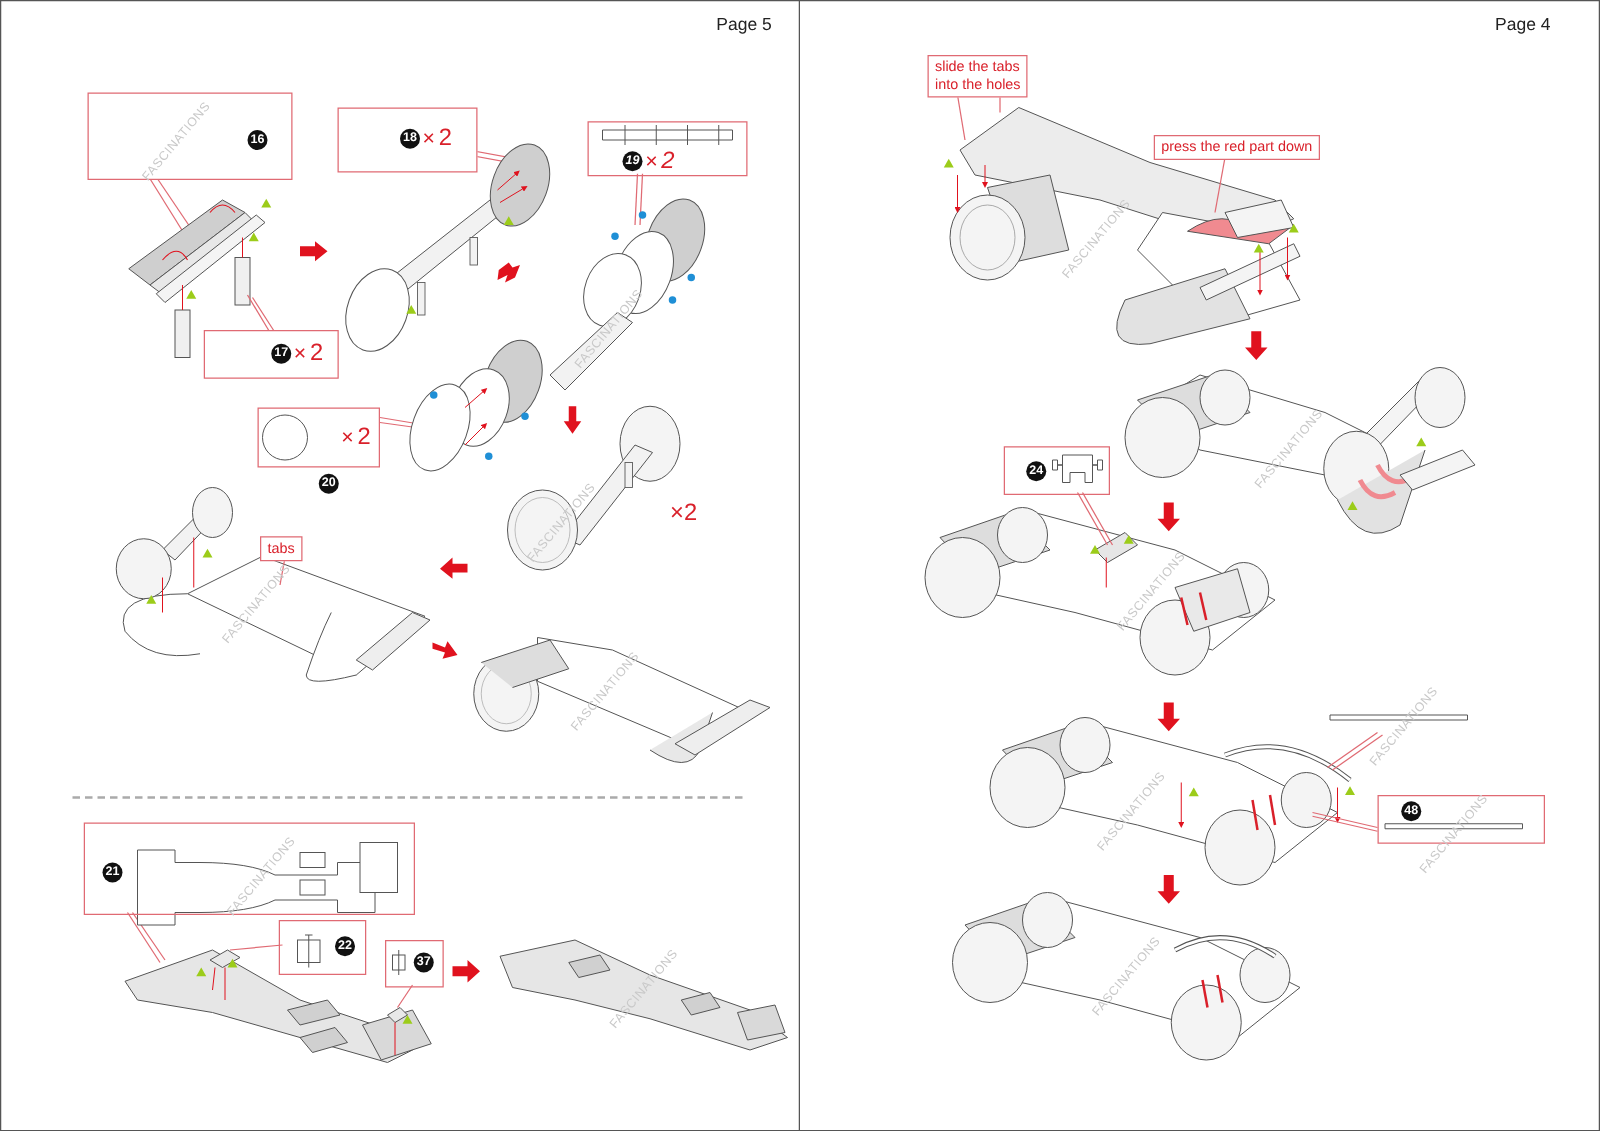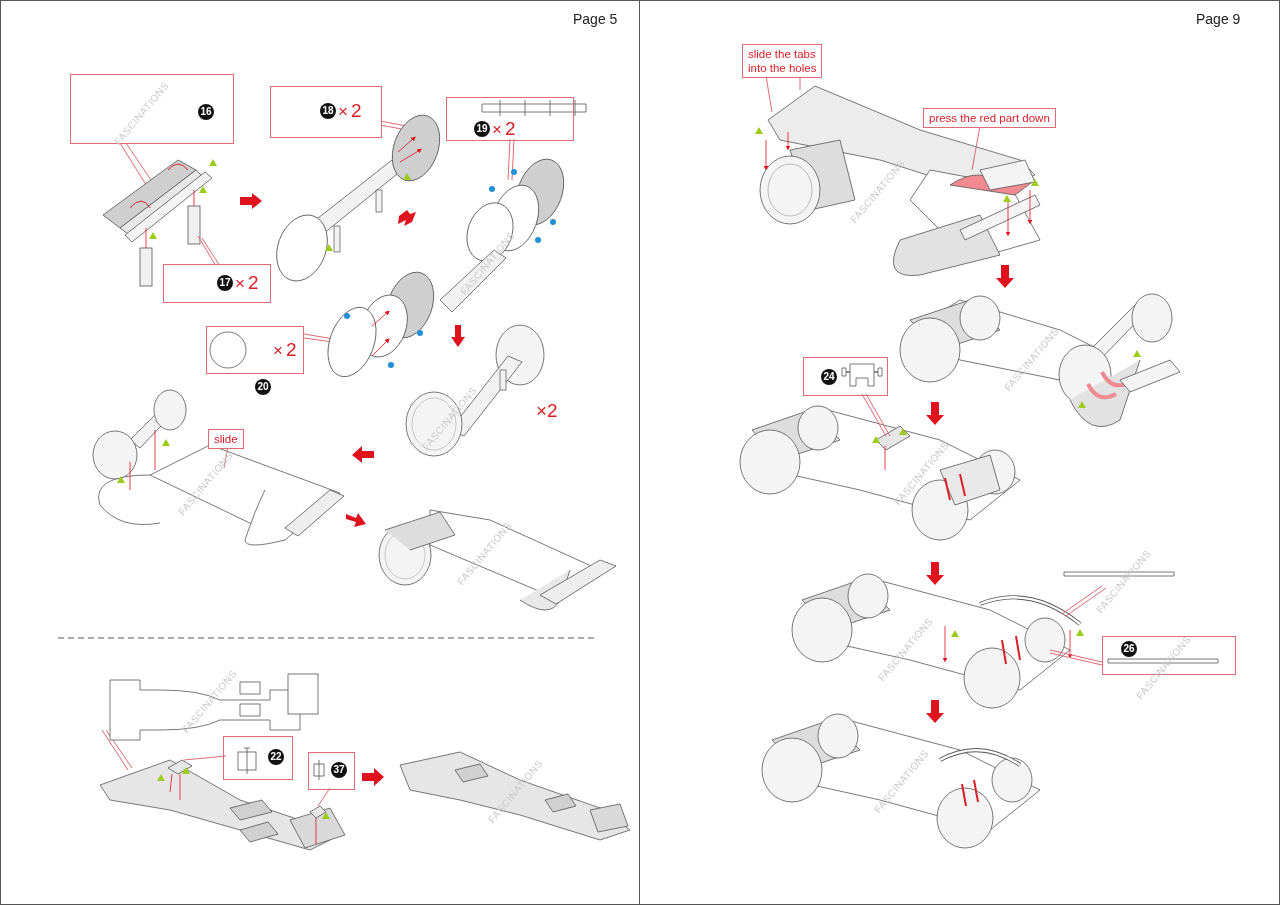--- a/index.html
+++ b/index.html
@@ -222,53 +222,56 @@
     <div class="badge" style="left:127px;top:29px;">16</div>
   </div>
   <div class="callout" style="left:163px;top:264px;width:106px;height:37px;">
     <div class="badge" style="left:53px;top:10px;">17</div>
     <div class="qty" style="left:71px;top:8px;"><span class="x">×</span><span>2</span></div>
   </div>
   <div class="callout" style="left:270px;top:86px;width:110px;height:50px;">
     <div class="badge" style="left:49px;top:16px;text-align:center;">18</div>
     <div class="qty" style="left:67px;top:14px;"><span class="x">×</span><span>2</span></div>
   </div>
-  <div class="callout" style="left:446px;top:97px;width:126px;height:42px;background:transparent;">
+  <div class="callout" style="left:470px;top:97px;width:126px;height:42px;background:transparent;font-style:italic;">
     <div class="badge" style="left:27px;top:23px;">19</div>
     <div class="qty" style="left:45px;top:21px;"><span class="x">×</span><span>2</span></div>
   </div>
   <div class="callout" style="left:206px;top:326px;width:96px;height:46px;background:transparent;">
     <div class="badge" style="left:48px;top:15px;margin-top:37px;">20</div>
     <div class="qty" style="left:66px;top:13px;"><span class="x">×</span><span>2</span></div>
   </div>
   <div class="qty-free" style="left:536px;top:400px;"><span>×</span><span>2</span></div>
-  <div class="callout-text" style="left:208px;top:429px;">slide</div>
+  <div class="callout-text" style="left:208px;top:429px;">tabs</div>
 
   <div class="dash-sep"></div>
 
+  <div class="callout" style="left:67px;top:658px;width:263px;height:72px;background:transparent;">
+    <div class="badge" style="left:14px;top:31px;">21</div>
+  </div>
   <div class="callout" style="left:223px;top:736px;width:68px;height:42px;background:transparent;text-align:center;">
     <div class="badge" style="left:44px;top:12px;">22</div>
   </div>
   <div class="callout" style="left:308px;top:752px;width:45px;height:36px;background:transparent;">
     <div class="badge" style="left:22px;top:9px;">37</div>
   </div>
 
   <div class="wm" style="left:112px;top:140px;">FASCINATIONS</div>
   <div class="wm" style="left:458px;top:290px;">FASCINATIONS</div>
   <div class="wm" style="left:420px;top:445px;">FASCINATIONS</div>
   <div class="wm" style="left:176px;top:510px;">FASCINATIONS</div>
   <div class="wm" style="left:455px;top:580px;">FASCINATIONS</div>
   <div class="wm" style="left:180px;top:728px;">FASCINATIONS</div>
   <div class="wm" style="left:486px;top:818px;">FASCINATIONS</div>
 </section>
 
 <div class="divider"></div>
 
 <section id="page-right" class="page">
-  <div class="page-num">Page 9</div>
+  <div class="page-num">Page 4</div>
 
   <svg class="art" width="640" height="905">
     <defs>
       <marker id="ah2" markerWidth="6" markerHeight="6" refX="3" refY="3" orient="auto">
           <path d="M0,0 L6,3 L0,6 z" fill="#e0121e"></path>
         </marker>
     </defs>
 
     <g stroke="#555" stroke-width="0.8">
       <polygon points="128,120 175,86 280,130 380,160 395,175 350,195 240,160 140,140" fill="#ececec"></polygon>
@@ -375,21 +378,21 @@
   </svg>
 
   <div class="callout-text" style="left:102px;top:44px;white-space:pre-line;">slide the tabs
 into the holes</div>
   <div class="callout-text" style="left:283px;top:108px;text-align:right;">press the red part down</div>
 
   <div class="callout" style="left:163px;top:357px;width:83px;height:37px;background:transparent;text-align:center;">
     <div class="badge" style="left:17px;top:11px;">24</div>
   </div>
   <div class="callout" style="left:462px;top:636px;width:132px;height:37px;background:transparent;">
-    <div class="badge" style="left:18px;top:4px;">26</div>
+    <div class="badge" style="left:18px;top:4px;">48</div>
   </div>
 
   <div class="wm" style="left:208px;top:218px;">FASCINATIONS</div>
   <div class="wm" style="left:362px;top:386px;">FASCINATIONS</div>
   <div class="wm" style="left:252px;top:500px;">FASCINATIONS</div>
   <div class="wm" style="left:236px;top:676px;">FASCINATIONS</div>
   <div class="wm" style="left:454px;top:608px;">FASCINATIONS</div>
   <div class="wm" style="left:494px;top:694px;">FASCINATIONS</div>
   <div class="wm" style="left:232px;top:808px;">FASCINATIONS</div>
 </section>

